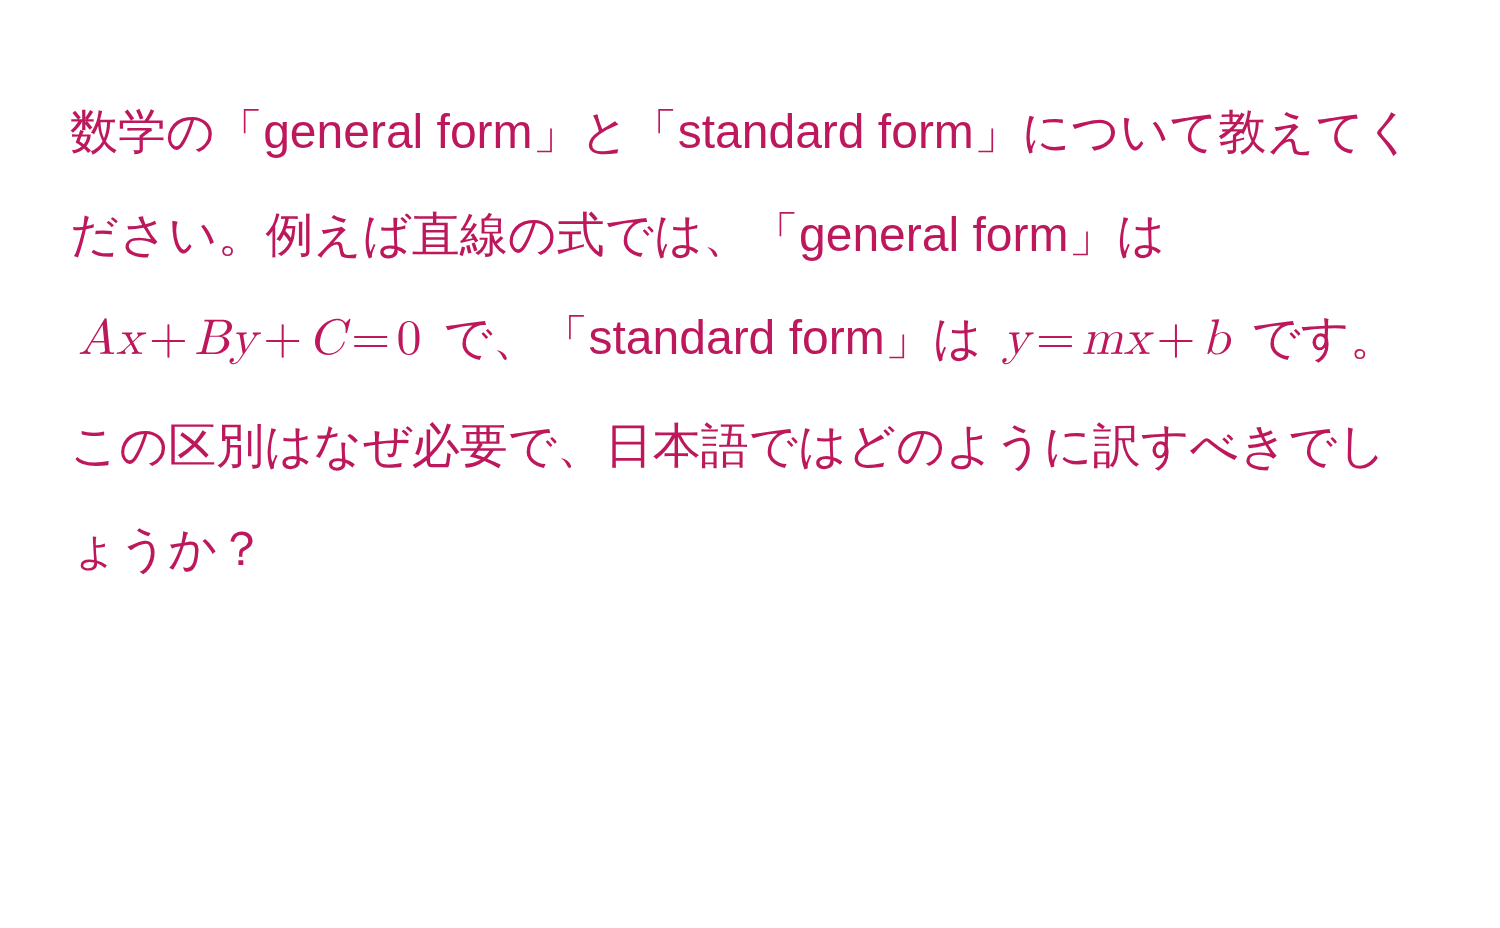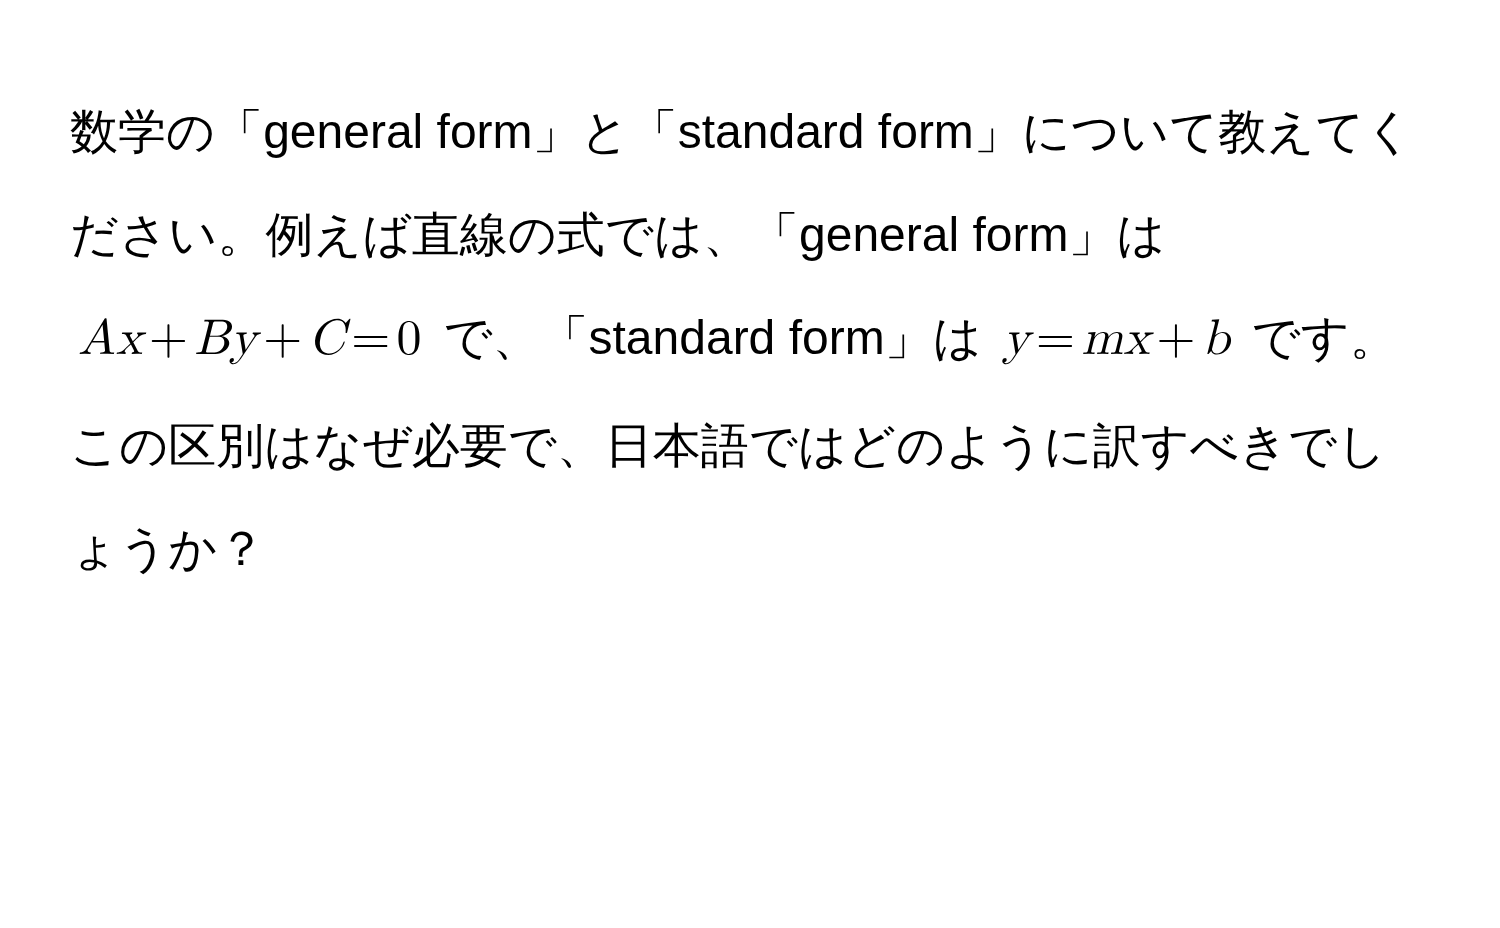--- a/index.html
+++ b/index.html
@@ -9,21 +9,21 @@
     height: 928px;
     background: #ffffff;
     font-family: -apple-system, BlinkMacSystemFont, "Segoe UI", "Helvetica Neue",
                  "Hiragino Kaku Gothic ProN", "Hiragino Sans", "Yu Gothic",
                  Meiryo, sans-serif;
   }
   .doc {
     box-sizing: border-box;
     padding: 80px 70px 0 70px;
     width: 100%;
-    color: #000000;
+    color: #be185d;
     font-size: 48px;
     line-height: 2.15;
     font-weight: 400;
     letter-spacing: 0;
   }
   
   .math {
     font-family: "Latin Modern Math", "STIX Two Math", "Cambria Math",
                  "Times New Roman", Times, serif;
     font-size: 50px;

